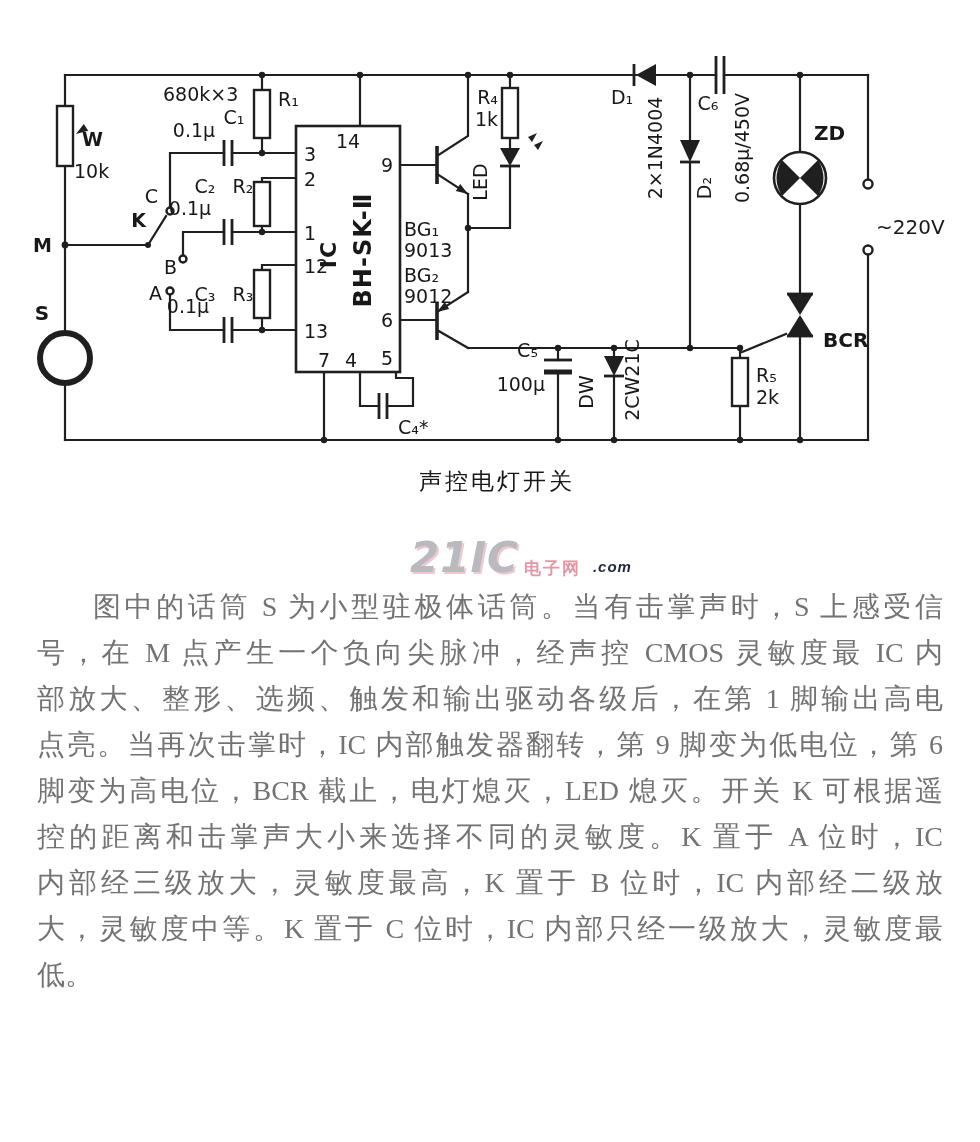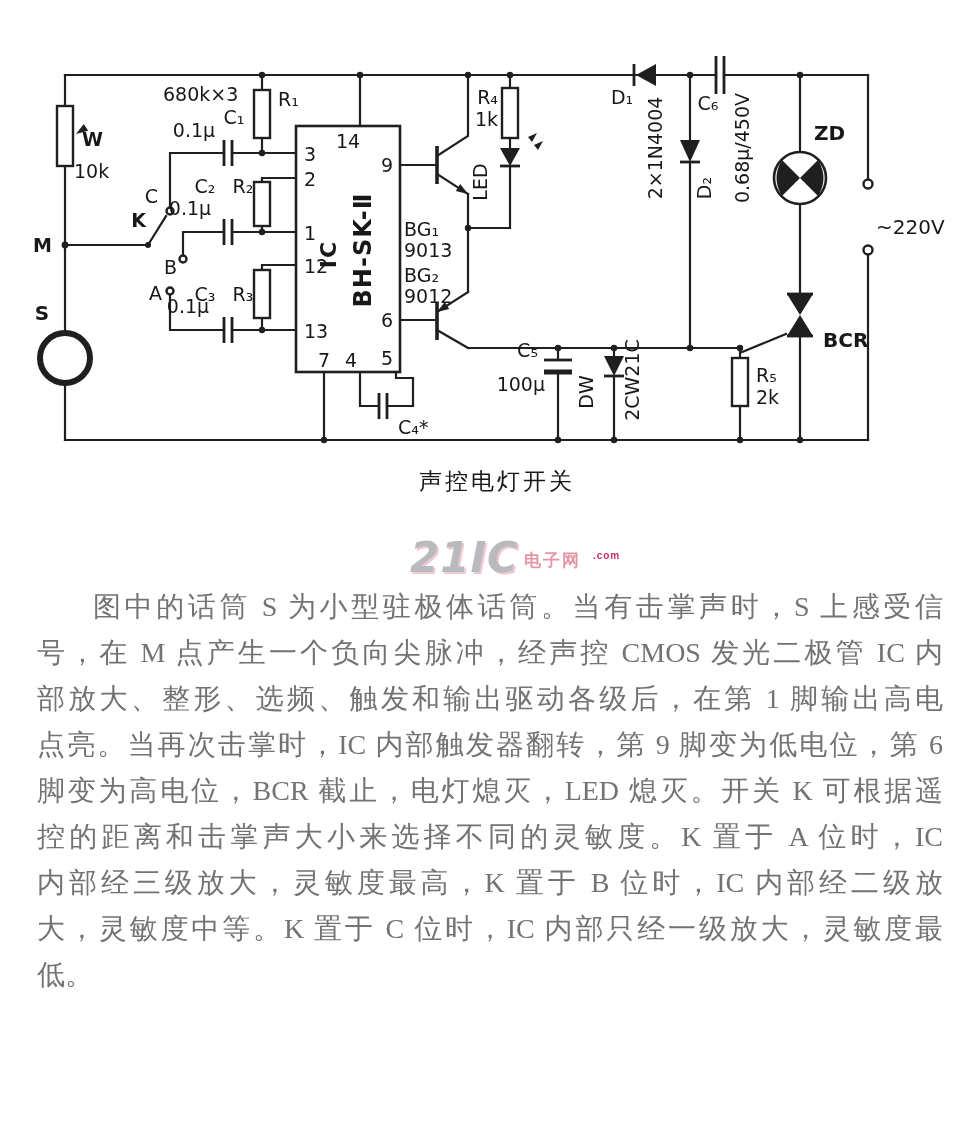--- a/index.html
+++ b/index.html
@@ -11,26 +11,26 @@
   svg .plate{stroke:#1f1f1f;stroke-width:2.8;fill:none;stroke-linecap:butt;}
   svg .bar{stroke:#1f1f1f;stroke-width:3.6;fill:none;}
   svg .fillb{fill:#1f1f1f;stroke:none;}
   svg .dot{fill:#1f1f1f;}
   svg text{font-family:"DejaVu Sans","Liberation Sans",sans-serif;fill:#181818;font-size:19px;}
   svg text.t20{font-size:20px;}
   svg text.b{font-weight:bold;}
   svg text.icname{font-size:22px;font-weight:bold;letter-spacing:2px;}
   svg text.icmodel{font-size:24px;font-weight:bold;letter-spacing:1px;}
   svg text.cap{font-size:23px;letter-spacing:3px;}
-  .watermark{position:absolute;left:410px;top:536px;display:flex;align-items:center;opacity:.92;}
+  .watermark{position:absolute;left:410px;top:536px;display:flex;align-items:flex-end;opacity:.92;}
   .wm-brand{font-family:"DejaVu Sans","Liberation Sans",sans-serif;font-style:italic;font-weight:bold;
             font-size:42px;line-height:44px;color:#b3b5b9;text-shadow:2px 2px 0 #eec4cd;letter-spacing:1px;}
   .wm-col{display:flex;flex-direction:row;margin-left:5px;margin-top:4px;}
   .wm-site{font-size:17px;font-weight:bold;color:#e18f9e;letter-spacing:2px;}
-  .wm-domain{font-size:10px;font-weight:bold;color:#be185d;margin-top:1px;margin-left:12px;letter-spacing:1px;}
+  .wm-domain{font-size:15px;font-style:italic;font-weight:bold;color:#0f172a;margin-top:1px;margin-left:12px;letter-spacing:1px;}
   .article{position:absolute;left:37px;top:584px;width:906px;
            font-family:"Liberation Serif","DejaVu Serif",serif;
            font-size:28px;color:#737373;}
   .article .ln{height:46px;line-height:46px;text-align:justify;text-align-last:justify;overflow:hidden;}
   .article .ln.indent{text-indent:2em;}
   .article .ln.last{text-align-last:left;}
 </style>
 </head>
 <body>
 
@@ -301,21 +301,21 @@
   <div class="watermark">
     <span class="wm-brand">21IC</span>
     <span class="wm-col">
       <span class="wm-site">电子网</span>
       <span class="wm-domain">.com</span>
     </span>
   </div>
 
   <div class="article">
     <div class="ln indent">图中的话筒 S 为小型驻极体话筒。当有击掌声时，S 上感受信</div>
-    <div class="ln">号，在 M 点产生一个负向尖脉冲，经声控 CMOS 发光二极管 IC 内</div>
+    <div class="ln">号，在 M 点产生一个负向尖脉冲，经声控 CMOS 灵敏度最 IC 内</div>
     <div class="ln">部放大、整形、选频、触发和输出驱动各级后，在第 1 脚输出高电</div>
     <div class="ln">点亮。当再次击掌时，IC 内部触发器翻转，第 9 脚变为低电位，第 6</div>
     <div class="ln">脚变为高电位，BCR 截止，电灯熄灭，LED 熄灭。开关 K 可根据遥</div>
     <div class="ln">控的距离和击掌声大小来选择不同的灵敏度。K 置于 A 位时，IC</div>
     <div class="ln">内部经三级放大，灵敏度最高，K 置于 B 位时，IC 内部经二级放</div>
     <div class="ln">大，灵敏度中等。K 置于 C 位时，IC 内部只经一级放大，灵敏度最</div>
     <div class="ln last">低。</div>
   </div>
 
 </div>

